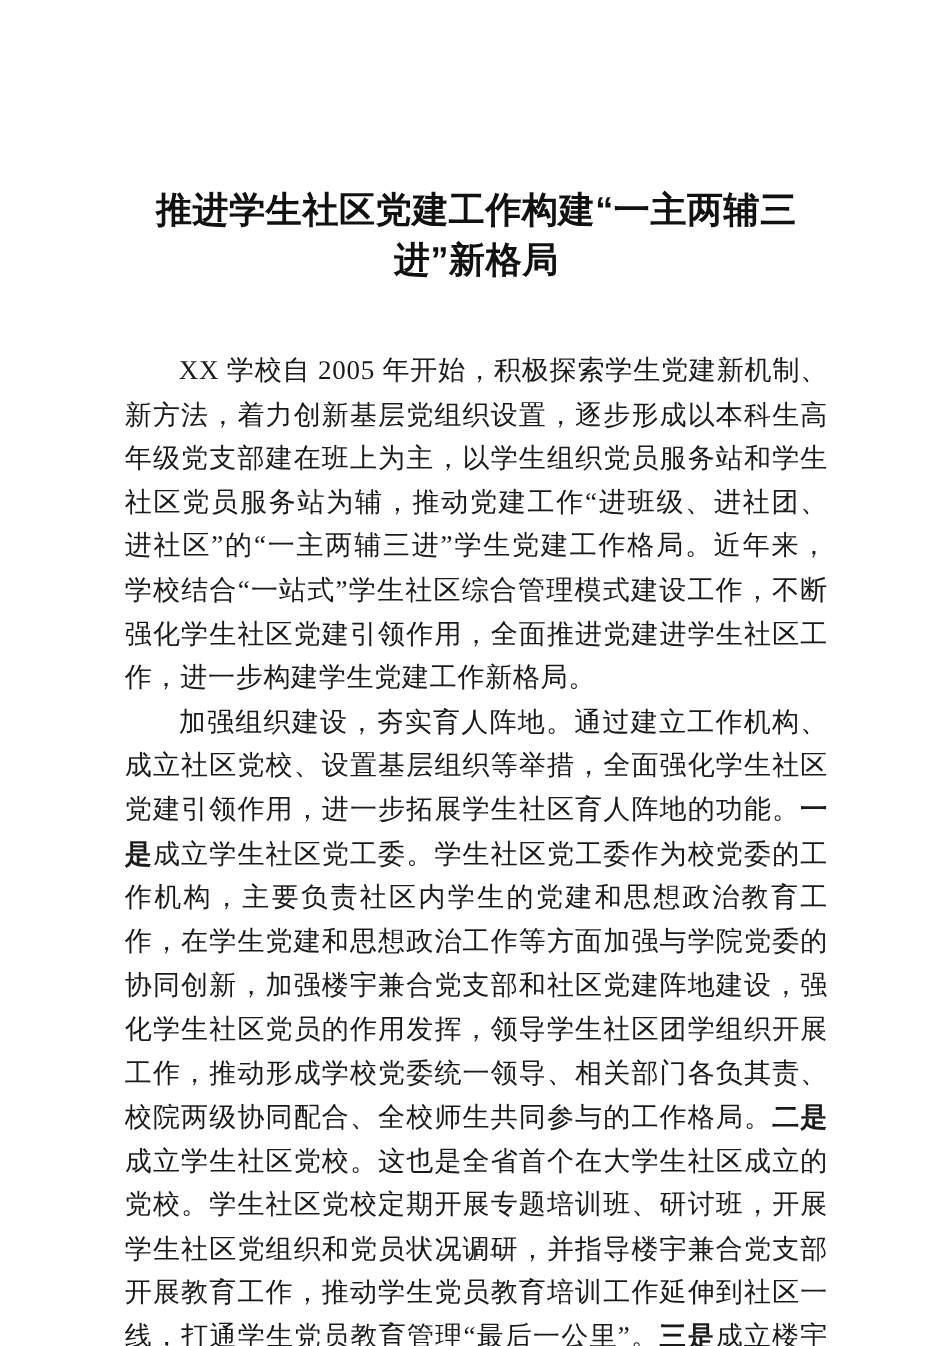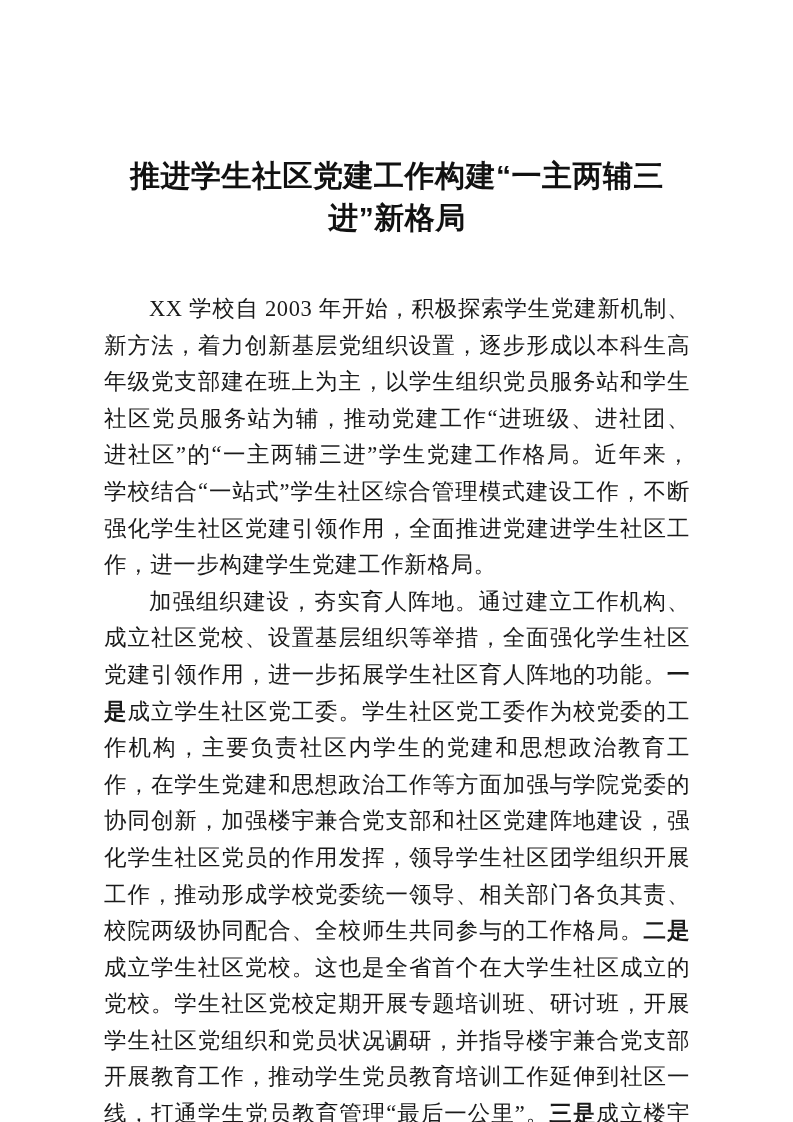--- a/index.html
+++ b/index.html
@@ -73,21 +73,21 @@
 
 <div class="page">
 
   <div class="doc-body">
 
     <h1 class="doc-title">推进学生社区党建工作构建“一主两辅三进”新格局</h1>
 
     <div class="spacer-title-body"></div>
 
     <div id="paragraphs-container">
-        <p class="para"><span>XX 学校自 2003 年开始，积极探索学生党建新机制、新方法，着力创新基层党组织设置，逐步形成以本科生高年级党支部建在班上为主，以学生组织党员服务站和学生社区党员服务站为辅，推动党建工作“进班级、进社团、进社区”的“一主两辅三进”学生党建工作格局。近年来，学校结合“一站式”学生社区综合管理模式建设工作，不断强化学生社区党建引领作用，全面推进党建进学生社区工作，进一步构建学生党建工作新格局。</span></p>
+        <p class="para"><span>XX 学校自 2005 年开始，积极探索学生党建新机制、新方法，着力创新基层党组织设置，逐步形成以本科生高年级党支部建在班上为主，以学生组织党员服务站和学生社区党员服务站为辅，推动党建工作“进班级、进社团、进社区”的“一主两辅三进”学生党建工作格局。近年来，学校结合“一站式”学生社区综合管理模式建设工作，不断强化学生社区党建引领作用，全面推进党建进学生社区工作，进一步构建学生党建工作新格局。</span></p>
         <p class="para"><span>加强组织建设，夯实育人阵地。通过建立工作机构、成立社区党校、设置基层组织等举措，全面强化学生社区党建引领作用，进一步拓展学生社区育人阵地的功能。</span><strong>一是</strong><span>成立学生社区党工委。学生社区党工委作为校党委的工作机构，主要负责社区内学生的党建和思想政治教育工作，在学生党建和思想政治工作等方面加强与学院党委的协同创新，加强楼宇兼合党支部和社区党建阵地建设，强化学生社区党员的作用发挥，领导学生社区团学组织开展工作，推动形成学校党委统一领导、相关部门各负其责、校院两级协同配合、全校师生共同参与的工作格局。</span><strong>二是</strong><span>成立学生社区党校。这也是全省首个在大学生社区成立的党校。学生社区党校定期开展专题培训班、研讨班，开展学生社区党组织和党员状况调研，并指导楼宇兼合党支部开展教育工作，推动学生党员教育培训工作延伸到社区一线，打通学生党员教育管理“最后一公里”。</span><strong>三是</strong><span>成立楼宇兼合党支</span></p>
       </div>
 
   </div>
 
   <div class="page-footer">
     <span>— 1 —</span>
   </div>
 
 </div>

